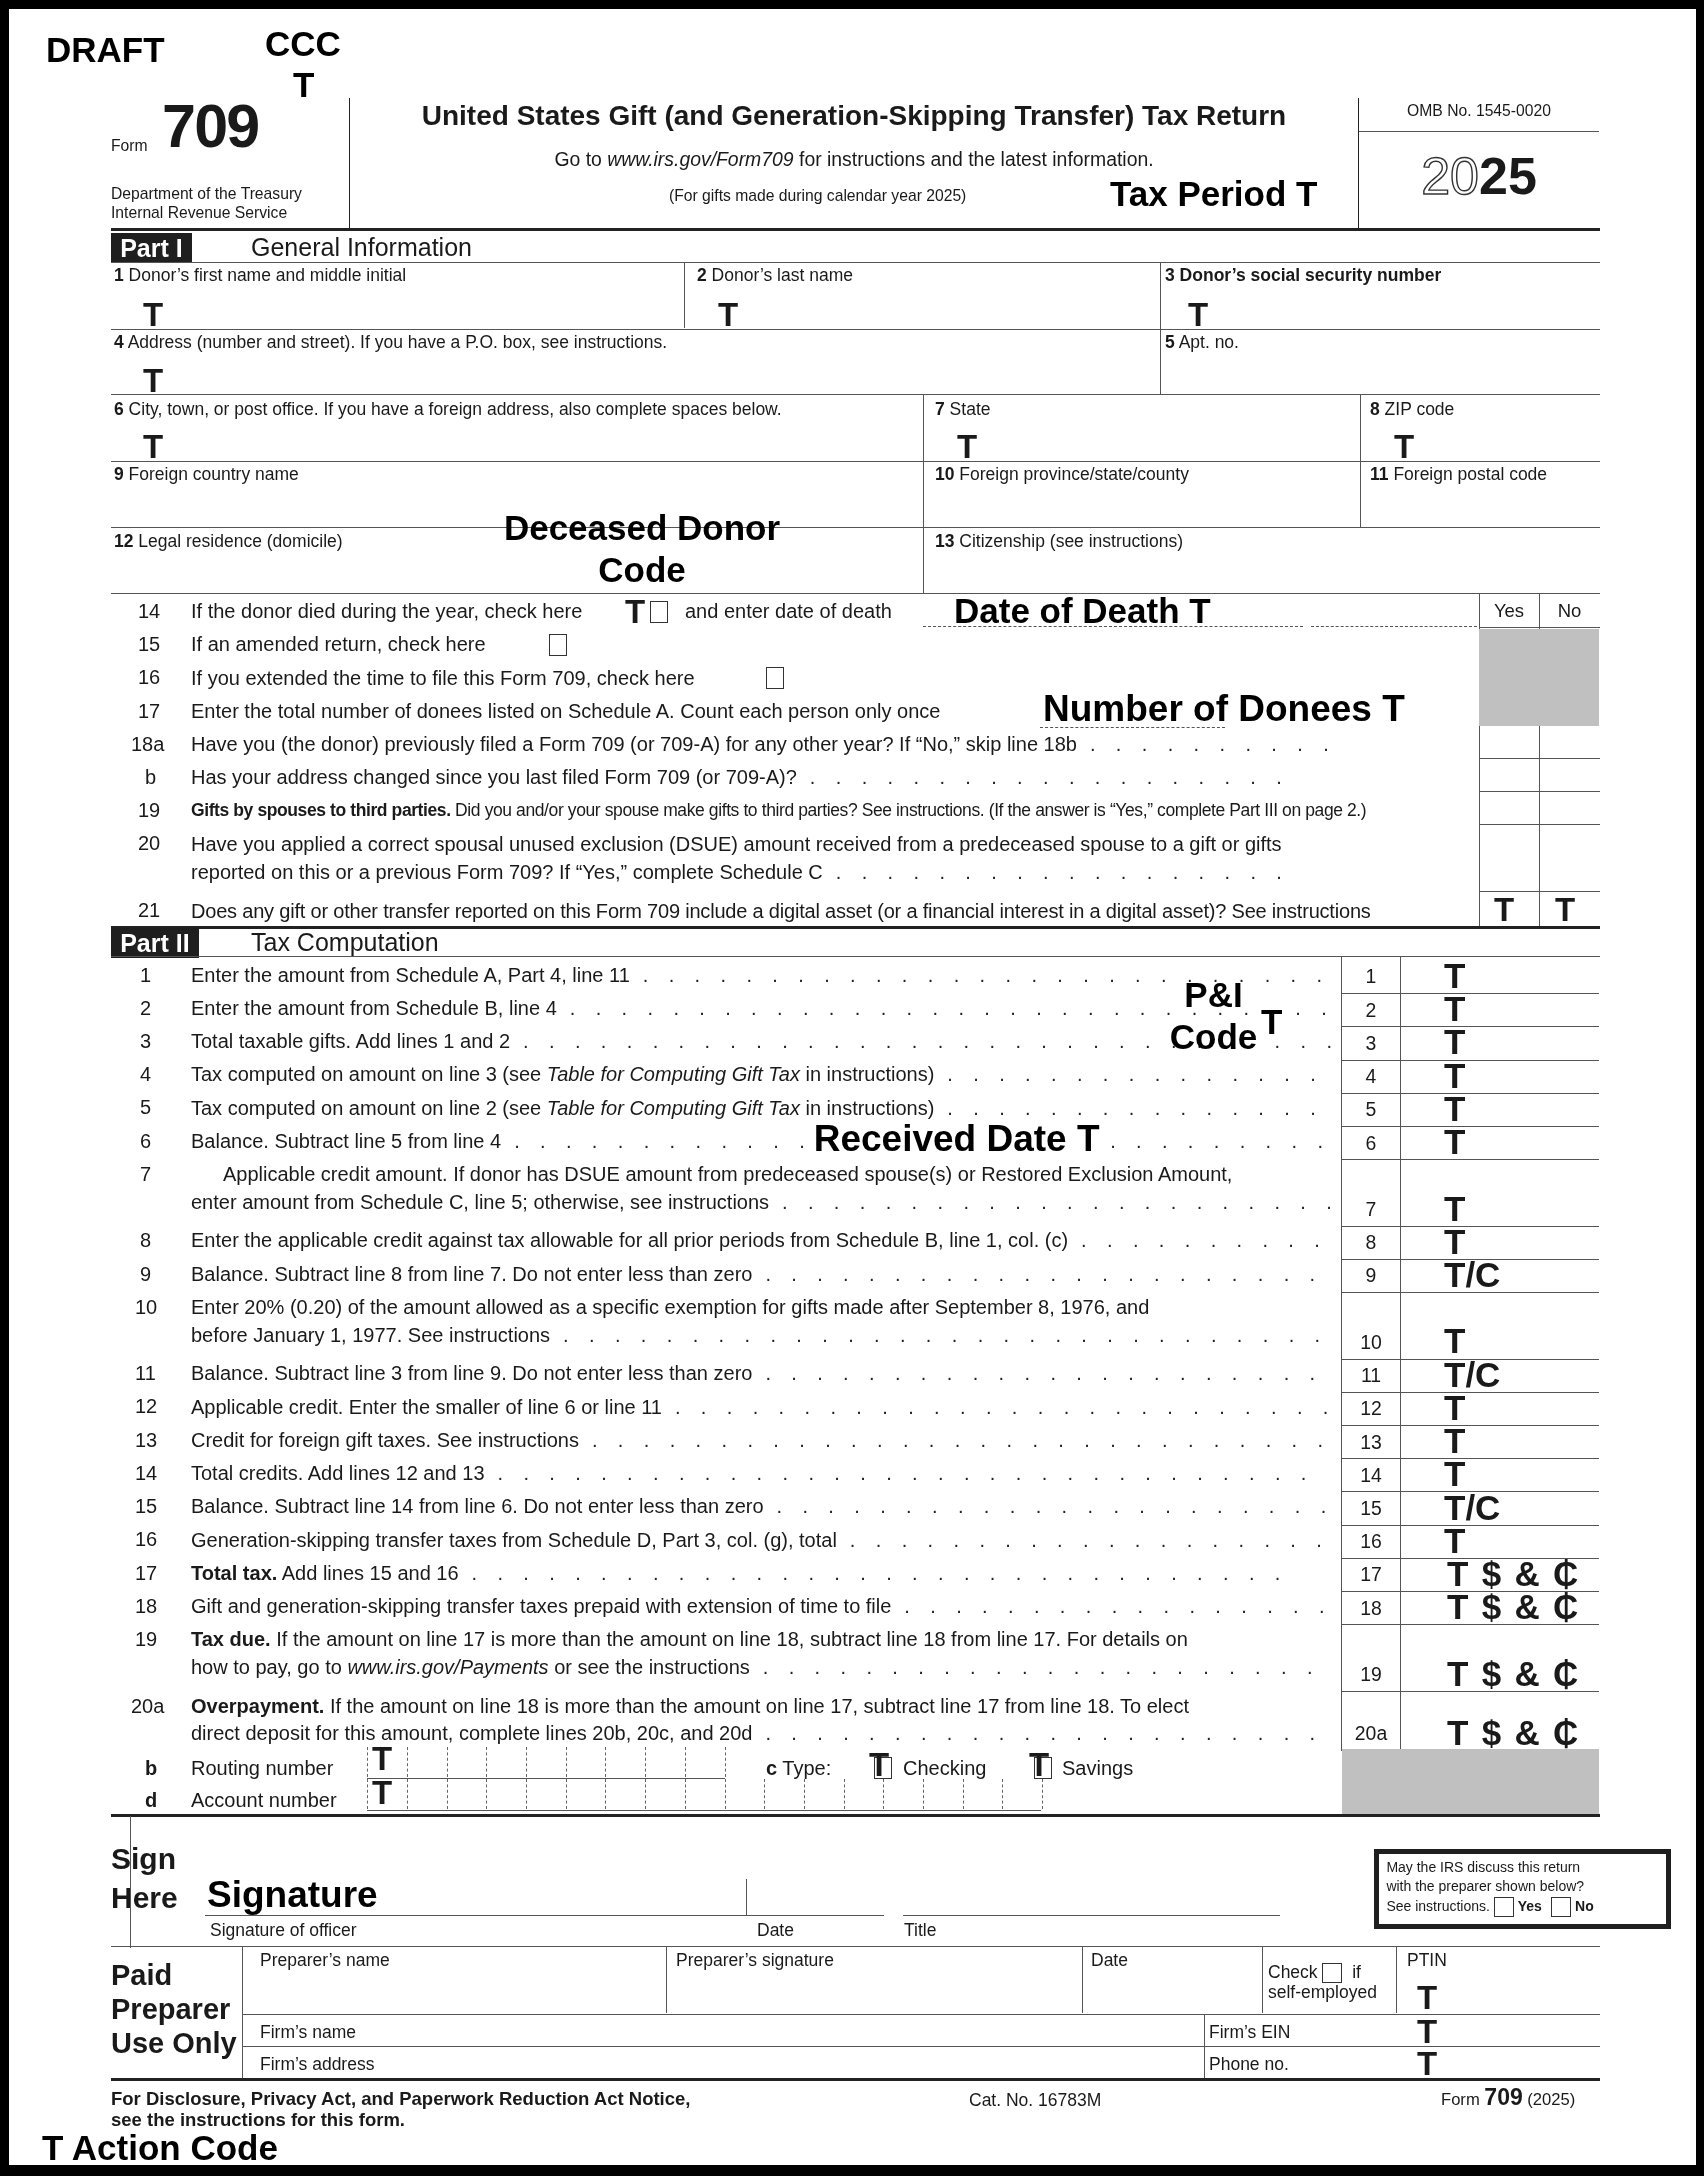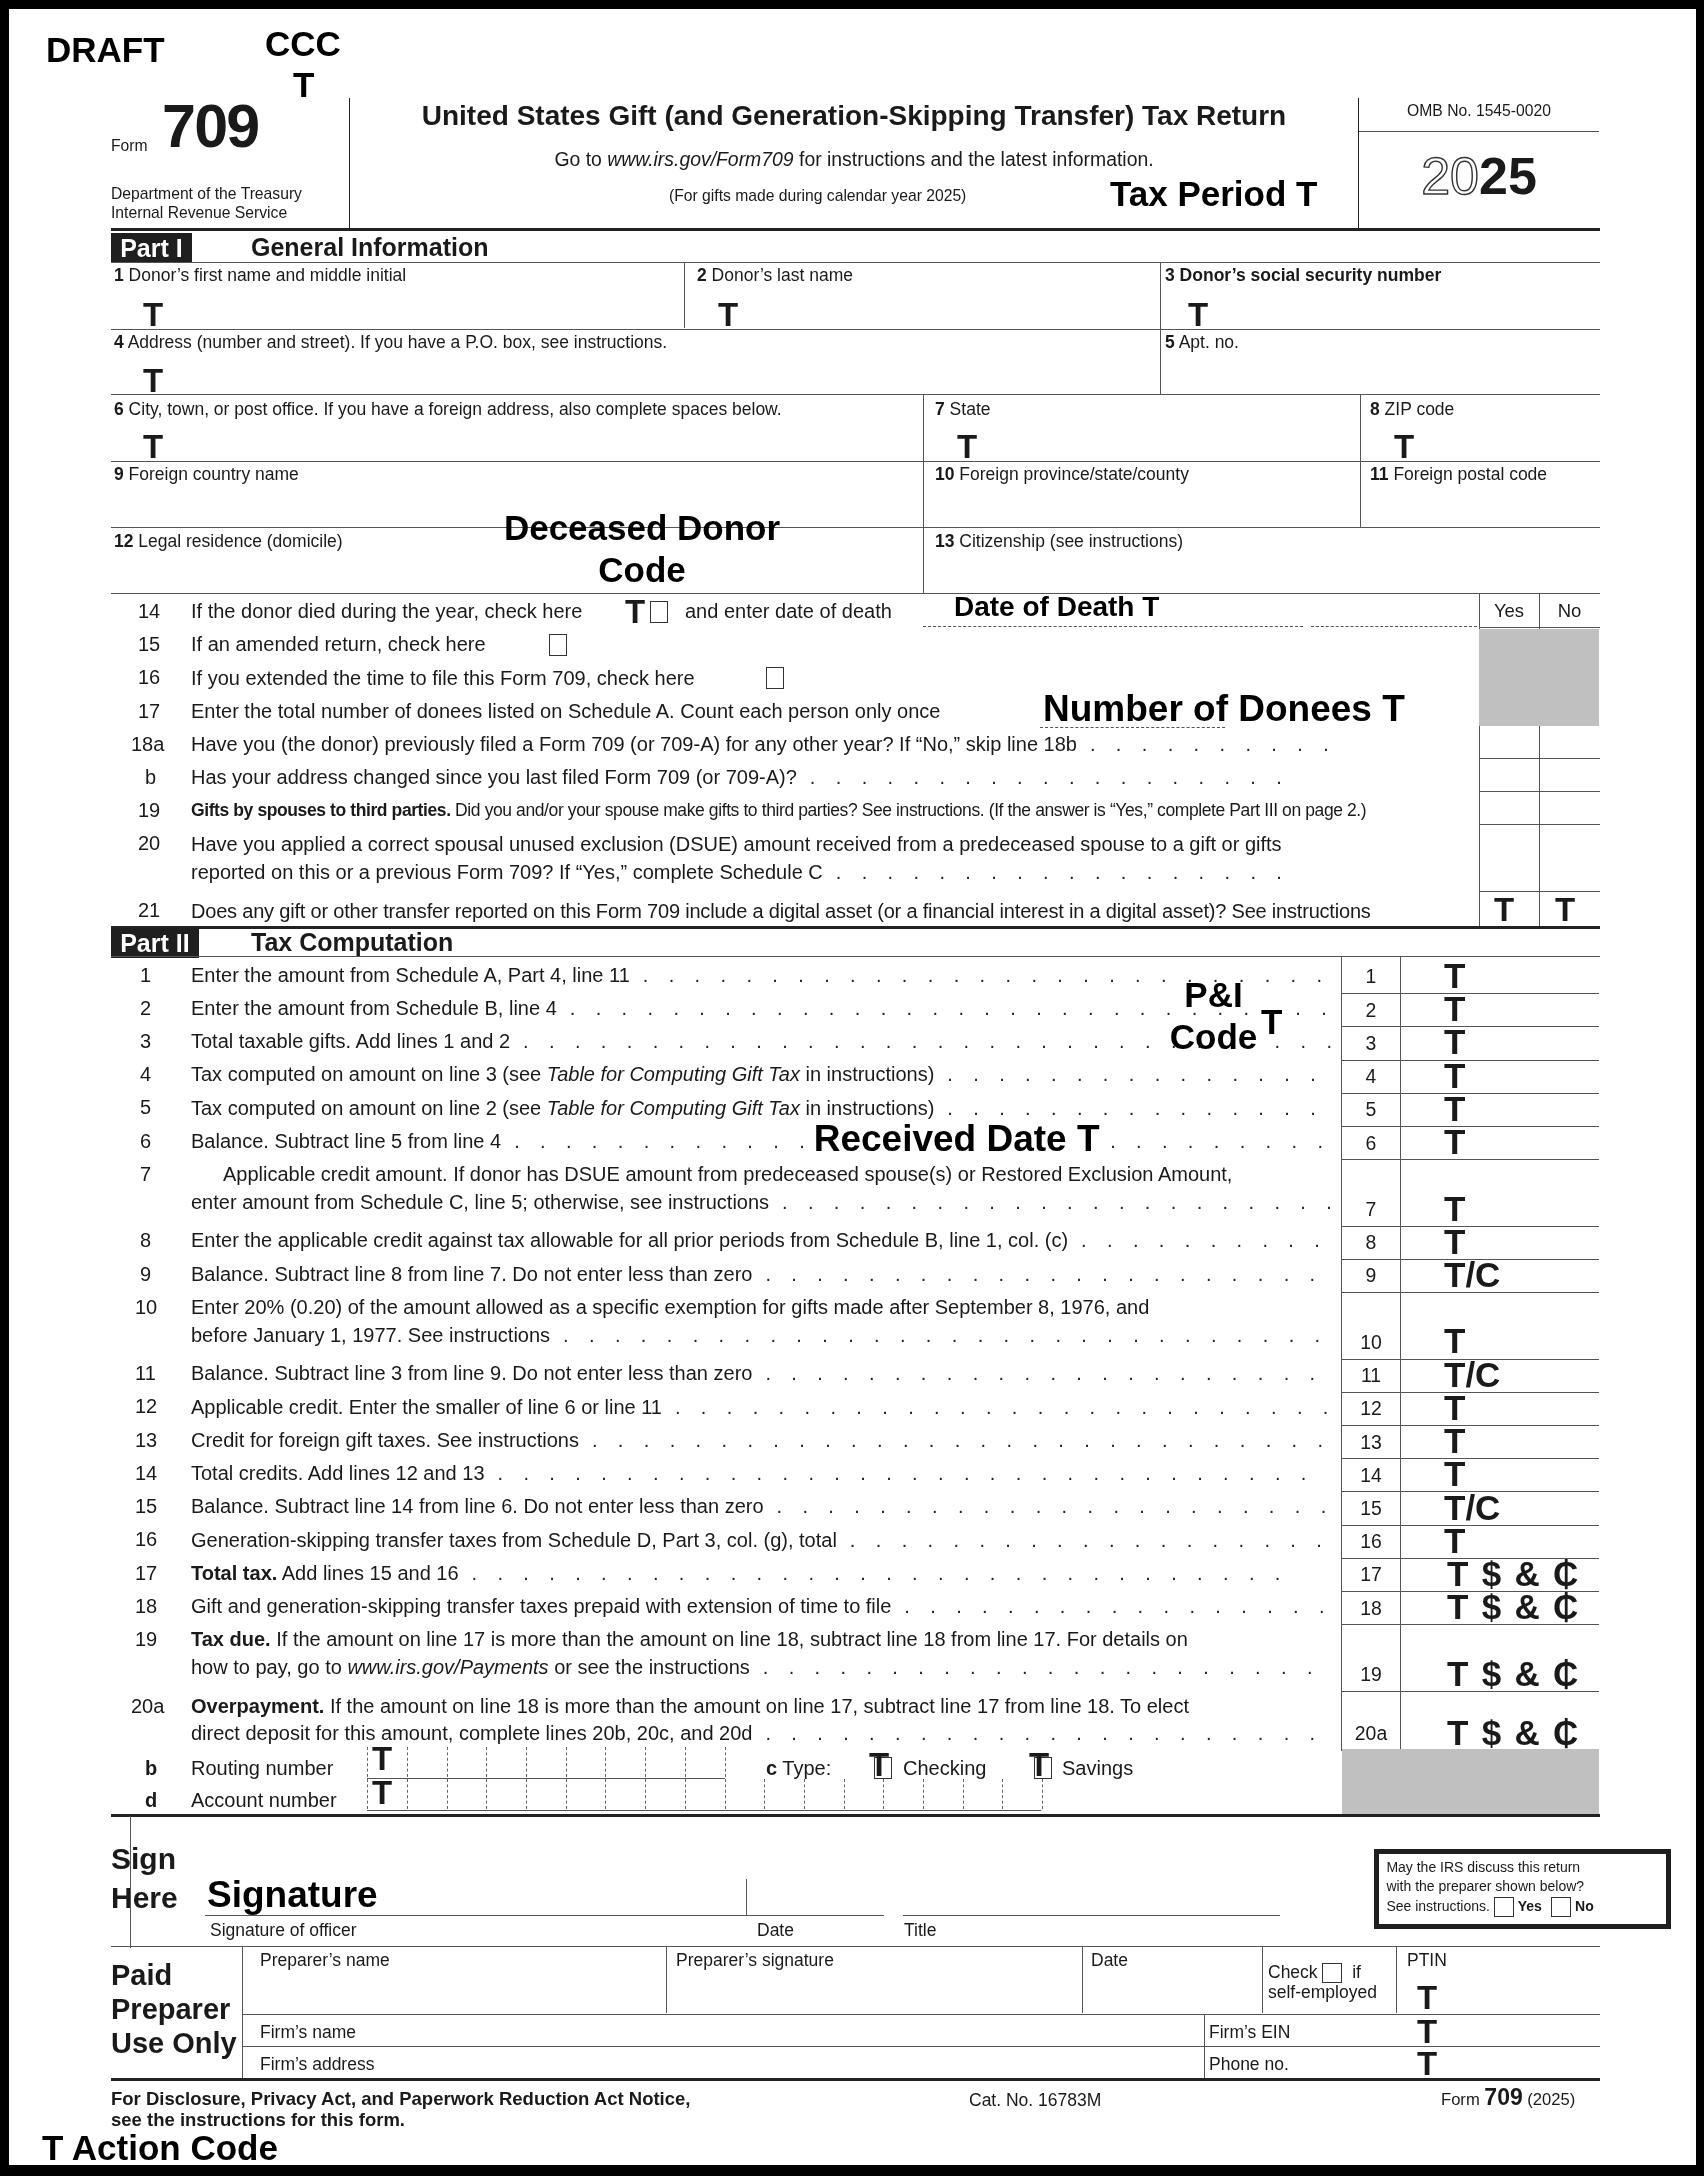--- a/index.html
+++ b/index.html
@@ -15,21 +15,21 @@
   .lbl { position: absolute; font-size: 17.5px; white-space: nowrap; line-height: 1.1; }
   .lbl b { font-weight: bold; }
   .tmark { position: absolute; font-weight: bold; font-size: 33px; line-height: 1; }
   .row-num { position: absolute; font-size: 20px; width: 55px; text-align: left; }
   .row-text { position: absolute; font-size: 20px; white-space: nowrap; line-height: 1.35; }
   .dots { color: #222; letter-spacing: 7.4px; }
   .box-num { position: absolute; font-size: 19.4px; text-align: center; width: 55px; }
   .amt { position: absolute; font-weight: bold; font-size: 35px; line-height: 1; }
   .chk { position: absolute; width: 17.5px; height: 22px; border: 1.4px solid #333; background: #fff; }
   .part-tag { position: absolute; background: #1f1f1f; color: #fff; font-weight: bold; font-size: 25px; padding: 0.9px 9.2px; line-height: 28px; }
-  .part-title { position: absolute; font-weight: bold; font-size: 25px; line-height: 28px; }
+  .part-title { position: absolute; font-weight: normal; font-size: 25px; line-height: 28px; }
   .grey { position: absolute; background: #c0c0c0; }
   .dashed-v { position: absolute; width: 0; border-left: 0.9px dashed #666; }
 </style>
 </head>
 <body>
 
 <div class="frame"></div>
 
 <div class="ann" style="left:46px;top:32px;font-size:35px;">DRAFT</div>
 <div class="ann" style="left:265px;top:26px;font-size:35px;">CCC</div>
@@ -116,21 +116,21 @@
   <div class="hline" style="left:1479px;top:824px;width:121px;"></div>
   <div class="hline" style="left:1479px;top:891px;width:121px;"></div>
 
   <div class="row-num" style="left:138px;top:600px;">14</div>
   <div class="row-text" style="left:191px;top:598px;">If the donor died during the year, check here</div>
   <div class="tmark" style="left:625px;top:595px;">T</div>
   <div class="chk" style="left:650px;top:601px;"></div>
   <div class="row-text" style="left:685px;top:598px;">and enter date of death</div>
   <div class="abs" style="left:923px;top:626px;width:380px;border-top:0.9px dashed #555;"></div>
   <div class="abs" style="left:1311px;top:626px;width:166px;border-top:0.9px dashed #555;"></div>
-  <div class="ann" style="left:954px;top:593px;font-size:28px;">Date of Death T</div>
+  <div class="ann" style="left:954px;top:593px;font-size:35px;">Date of Death T</div>
 
   <div class="row-num" style="left:138px;top:633px;">15</div>
   <div class="row-text" style="left:191px;top:631px;">If an amended return, check here</div>
   <div class="chk" style="left:549px;top:634px;"></div>
 
   <div class="row-num" style="left:138px;top:666px;">16</div>
   <div class="row-text" style="left:191px;top:665px;">If you extended the time to file this Form 709, check here</div>
   <div class="chk" style="left:766px;top:667px;"></div>
 
   <div class="row-num" style="left:138px;top:700px;">17</div>

